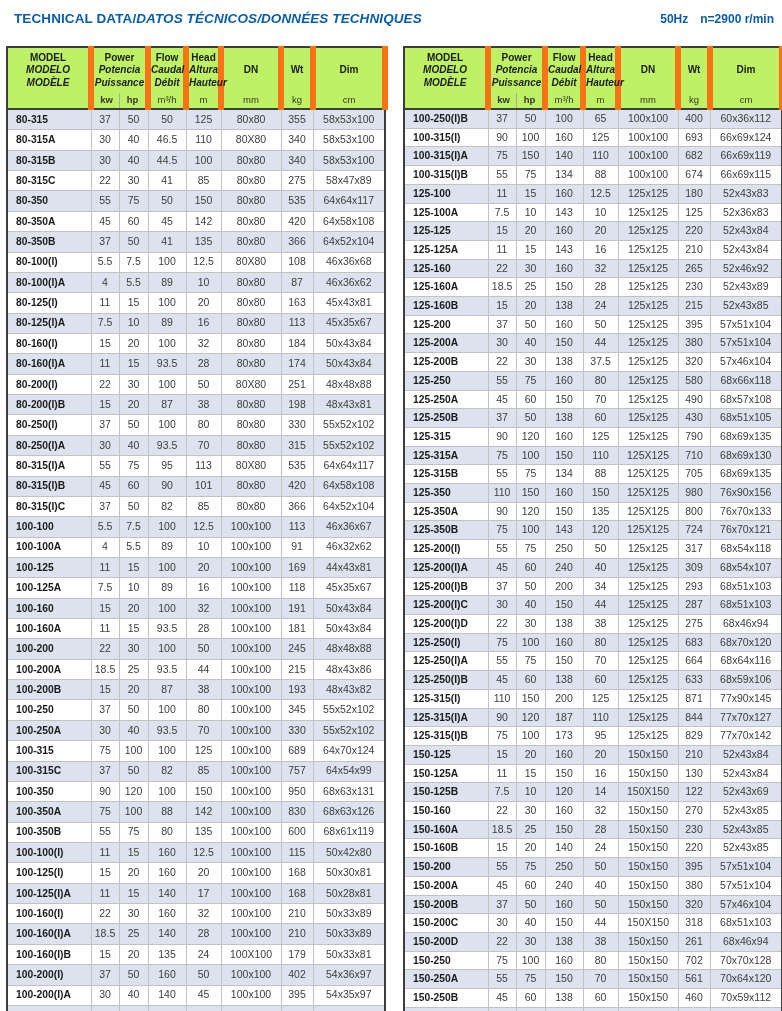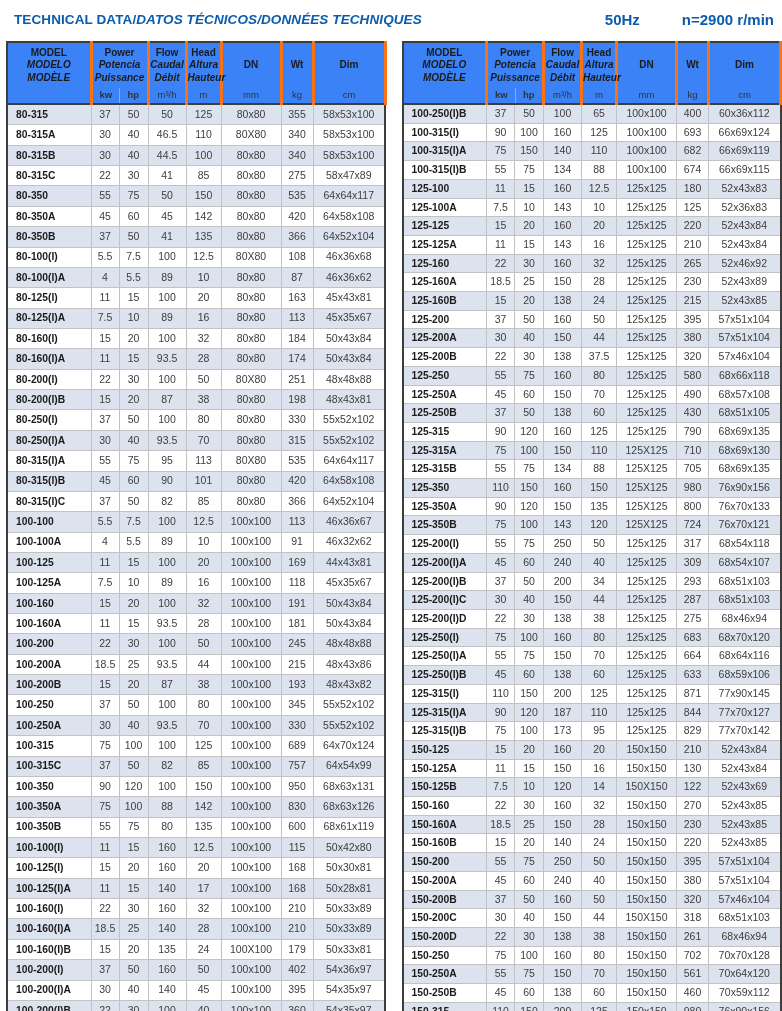--- a/index.html
+++ b/index.html
@@ -5,43 +5,43 @@
   html, body { margin: 0; padding: 0; background: #ffffff; }
   body {
     width: 782px; height: 1011px;
     font-family: "Liberation Sans", sans-serif;
     -webkit-font-smoothing: antialiased;
     overflow: hidden;
   }
   .page { padding: 11px 5px 0 6px; }
 
   .titlebar {
-    display: flex; justify-content: space-between; align-items: center;
-    padding: 0 3px 0 8px; margin-bottom: 13px;
+    display: flex; justify-content: space-between; align-items: flex-end;
+    padding: 0 3px 0 8px; margin-bottom: 20px;
   }
   .doc-title { color: #0b5cac; font-size: 13.5px; font-weight: bold; letter-spacing: 0.1px; }
   .doc-title .it { font-style: italic; }
-  .specs { color: #0b5cac; font-size: 15px; font-weight: bold; display: flex; gap: 42px; }
+  .specs { color: #0b5cac; font-size: 12px; font-weight: bold; display: flex; gap: 12px; }
 
   .tables { display: flex; gap: 15px; }
 
   table.data {
     border-collapse: collapse; table-layout: fixed;
     width: 378px; border: 2px solid #3d3d3d;
     background: #ffffff;
   }
   table.data th, table.data td { padding: 0; margin: 0; }
 
   
   thead th {
-    border-left: 1px solid #a8a8a8; border-right: 3px solid #f97316;
+    border-left: 1px solid #a8a8a8; border-right: 6px solid #f97316;
     border-bottom: 2px solid #3d3d3d;
     height: 60px; vertical-align: top;
     font-size: 10px; color: #1b1b1b; font-weight: bold;
-    background: #3b82f6;
+    background: #bef264;
   }
   .hwrap { display: flex; flex-direction: column; height: 60px; }
   .hlabels { flex: 1; display: flex; flex-direction: column; justify-content: center; line-height: 12.5px; text-align: center; }
   .hlabels .it { font-style: italic; }
   .hunits { height: 15px; line-height: 14px; font-weight: normal; font-size: 9.5px; color: #333; text-align: center; }
   .units-pair { display: flex; height: 15px; }
   .units-pair span { flex: 1; line-height: 14px; font-weight: bold; font-size: 9.5px; color: #333; text-align: center; }
   .units-pair span:first-child { border-right: 1px solid #a8a8a8; }
 
   

